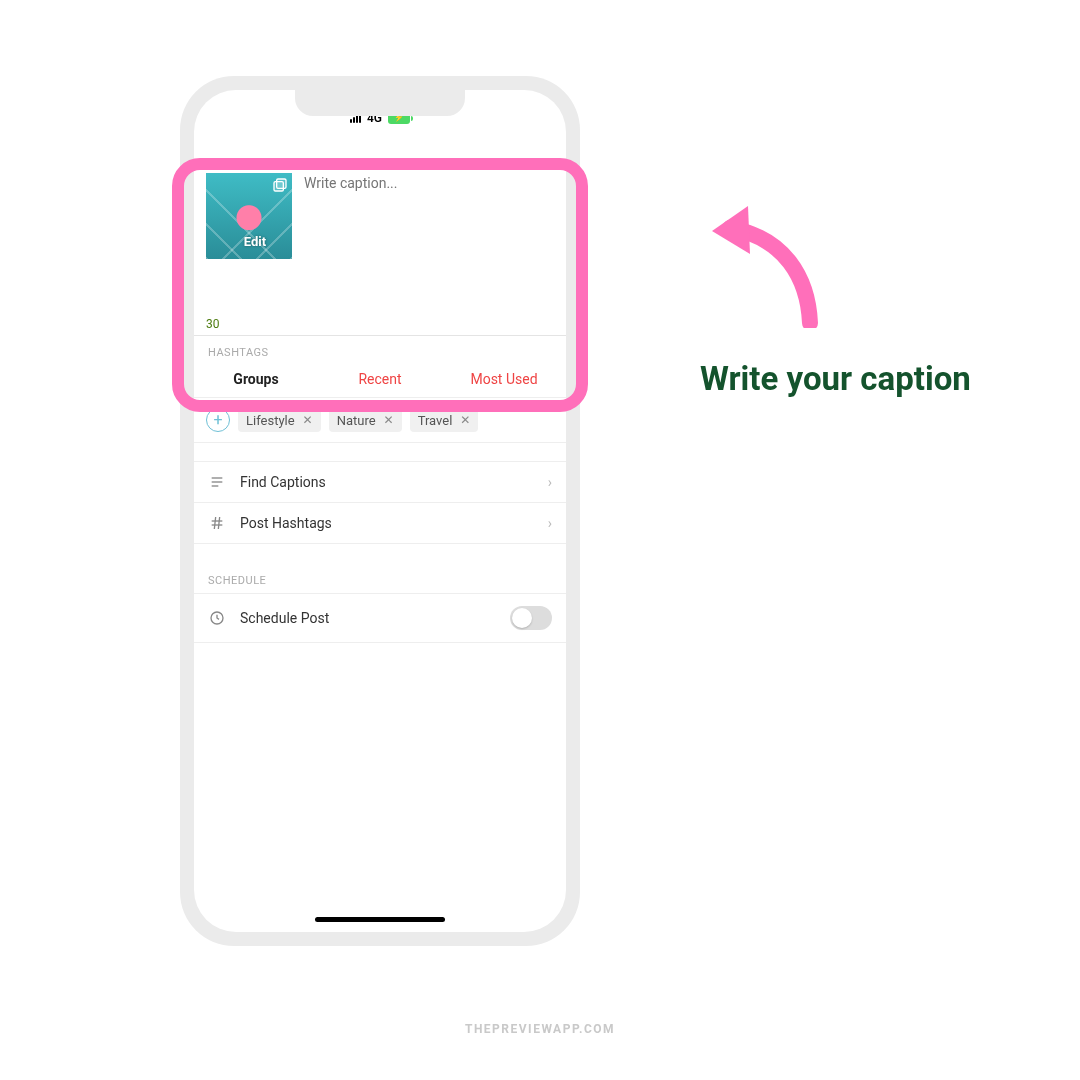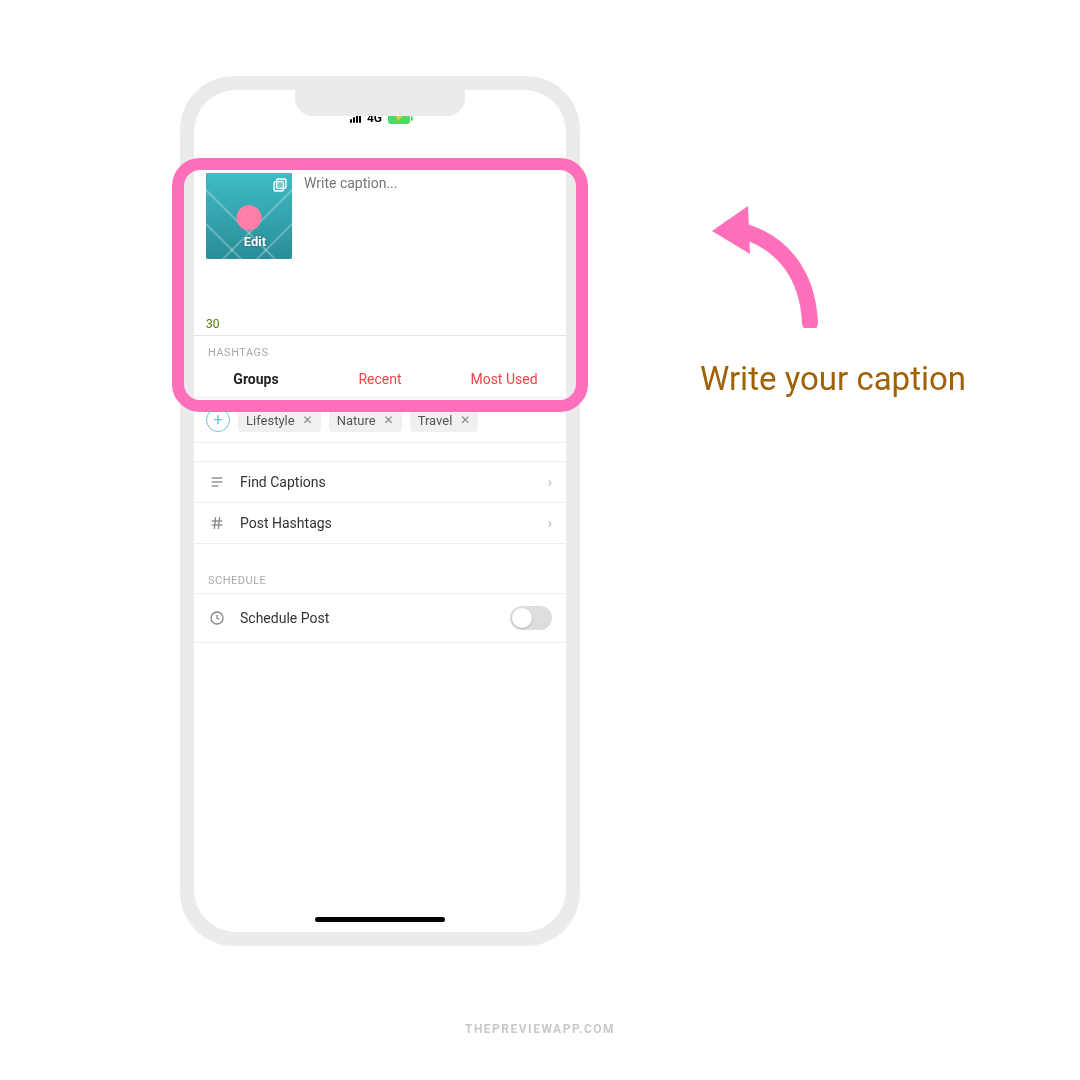--- a/index.html
+++ b/index.html
@@ -171,21 +171,21 @@
     pointer-events: none;
   }
 
   .annotation {
     position: absolute;
     left: 700px; top: 188px;
     width: 300px;
   }
   .arrow { color: #ff6fba; }
   .anno-text {
-    font-size: 33px; font-weight: 400; color: #a16207; line-height: 1.28;
+    font-size: 33px; font-weight: 700; color: #14532d; line-height: 1.28;
     margin-top: 26px;
   }
 
   .footer-brand {
     position: absolute; left: 50%; bottom: 44px; transform: translateX(-50%);
     font-size: 12px; font-weight: 700; letter-spacing: 1.5px; color: #c9c9c9;
   }
 </style>
 </head>
 <body>

